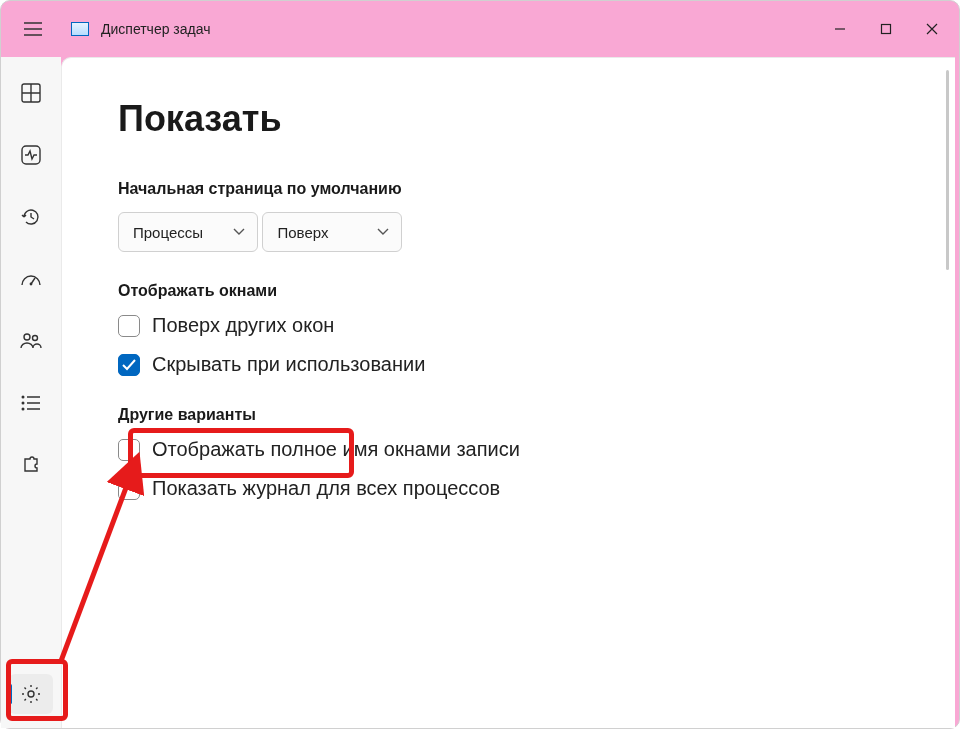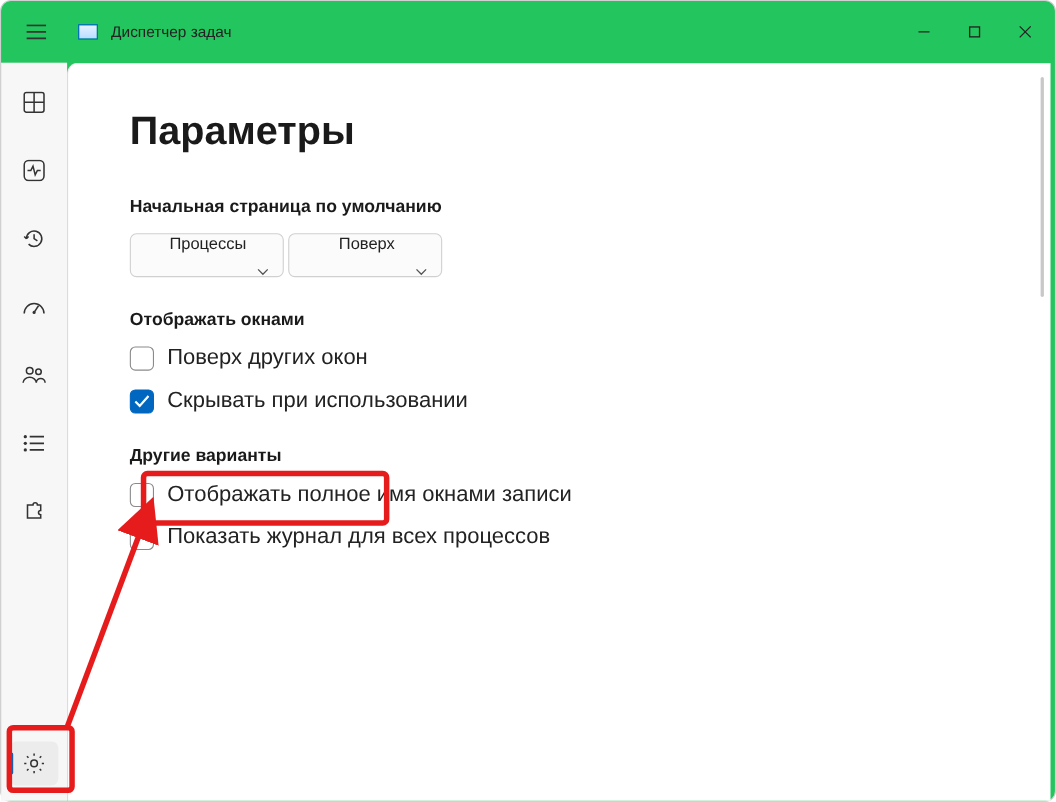--- a/index.html
+++ b/index.html
@@ -1,18 +1,18 @@
 <!DOCTYPE html>
 <html><head>
 <meta charset="utf-8">
 <style>
   * { box-sizing: border-box; margin: 0; padding: 0; font-family: "Segoe UI", Arial, sans-serif; }
   html, body { width: 960px; height: 729px; background: #fff; overflow: hidden; }
 
-  .window { width: 960px; height: 729px; border: 1px solid #d0d0d0; border-radius: 10px; position: relative; background: #22c55e; }
+  .window { width: 960px; height: 729px; border: 1px solid #d0d0d0; border-radius: 10px; position: relative; background: #f9a8d4; }
 
   .titlebar { height: 56px; display: flex; align-items: center; padding: 0 4px 0 12px; }
   .hamburger { width: 40px; height: 40px; display: flex; align-items: center; justify-content: center; border-radius: 6px; cursor: pointer; }
   .app-icon { width: 18px; height: 14px; border: 1px solid #0067c0; margin: 0 12px 0 18px; position: relative; background: linear-gradient(180deg,#e6f2ff 0%, #b7ddff 100%); }
   .app-title { font-size: 14px; color: #222; }
   .win-controls { margin-left: auto; display: flex; }
   .win-btn { width: 46px; height: 40px; display: flex; align-items: center; justify-content: center; cursor: pointer; }
   .win-btn svg { stroke: #222; }
 
   .body { display: flex; height: calc(100% - 56px); }
@@ -23,21 +23,21 @@
   .nav-spacer { flex: 1; }
 
   .content-wrap { flex: 1; background: #fff; border-top-left-radius: 10px; border: 1px solid #eaeaea; border-right: none; border-bottom: none; position: relative; margin-right: 4px; }
   .content { padding: 40px 0 0 56px; height: 100%; overflow-y: auto; }
   .scroll-indicator { position: absolute; right: 6px; top: 12px; width: 3px; height: 200px; background: #c8c8c8; border-radius: 2px; }
 
   h1.page-title { font-size: 36px; font-weight: 600; color: #1a1a1a; margin-bottom: 40px; }
   .section-label { font-size: 16px; font-weight: 600; color: #1a1a1a; margin-bottom: 14px; margin-top: 30px; }
   .section-label:first-of-type { margin-top: 16px; }
 
-  .dropdown { display: inline-flex; align-items: center; height: 40px; border: 1px solid #d0d0d0; border-radius: 6px; background: #fbfbfb; padding: 0 12px 0 14px; font-size: 15px; color: #222; cursor: pointer; gap: 14px; min-width: 140px; flex-direction: column; }
+  .dropdown { display: inline-flex; align-items: center; height: 40px; border: 1px solid #d0d0d0; border-radius: 6px; background: #fbfbfb; padding: 0 12px 0 14px; font-size: 15px; color: #222; cursor: pointer; gap: 14px; min-width: 140px; }
   .dropdown .chev { margin-left: auto; }
 
   .check-row { display: flex; align-items: center; gap: 12px; margin-bottom: 16px; }
   .checkbox { width: 22px; height: 22px; border: 1.5px solid #8a8a8a; border-radius: 5px; background: #fff; display: flex; align-items: center; justify-content: center; cursor: pointer; }
   .checkbox.checked { background: #0067c0; border-color: #0067c0; }
   .checkbox.checked svg { display: block; }
   .checkbox svg { display: none; }
   .check-label { font-size: 20px; color: #222; }
 
   
@@ -130,21 +130,21 @@
             <circle cx="10" cy="10" r="3" fill="none" stroke="#333" stroke-width="1.4"></circle>
             <path d="M10 1v2M10 17v2M1 10h2M17 10h2M3.5 3.5l1.4 1.4M15.1 15.1l1.4 1.4M3.5 16.5l1.4-1.4M15.1 4.9l1.4-1.4" stroke="#333" stroke-width="1.4"></path>
           </svg>
       </div>
     </div>
 
     <div class="content-wrap">
       <div class="scroll-indicator"></div>
       <div class="content">
 
-        <h1 class="page-title">Параметры</h1>
+        <h1 class="page-title">Показать</h1>
 
         <div class="section-label">Начальная страница по умолчанию</div>
         <div class="dropdown">
           <span>Процессы</span>
           <svg class="chev" width="12" height="8" viewBox="0 0 12 8">
               <path d="M1 1l5 5 5-5" fill="none" stroke="#555" stroke-width="1.4"></path>
             </svg>
         </div>
 
         <div class="dropdown">

